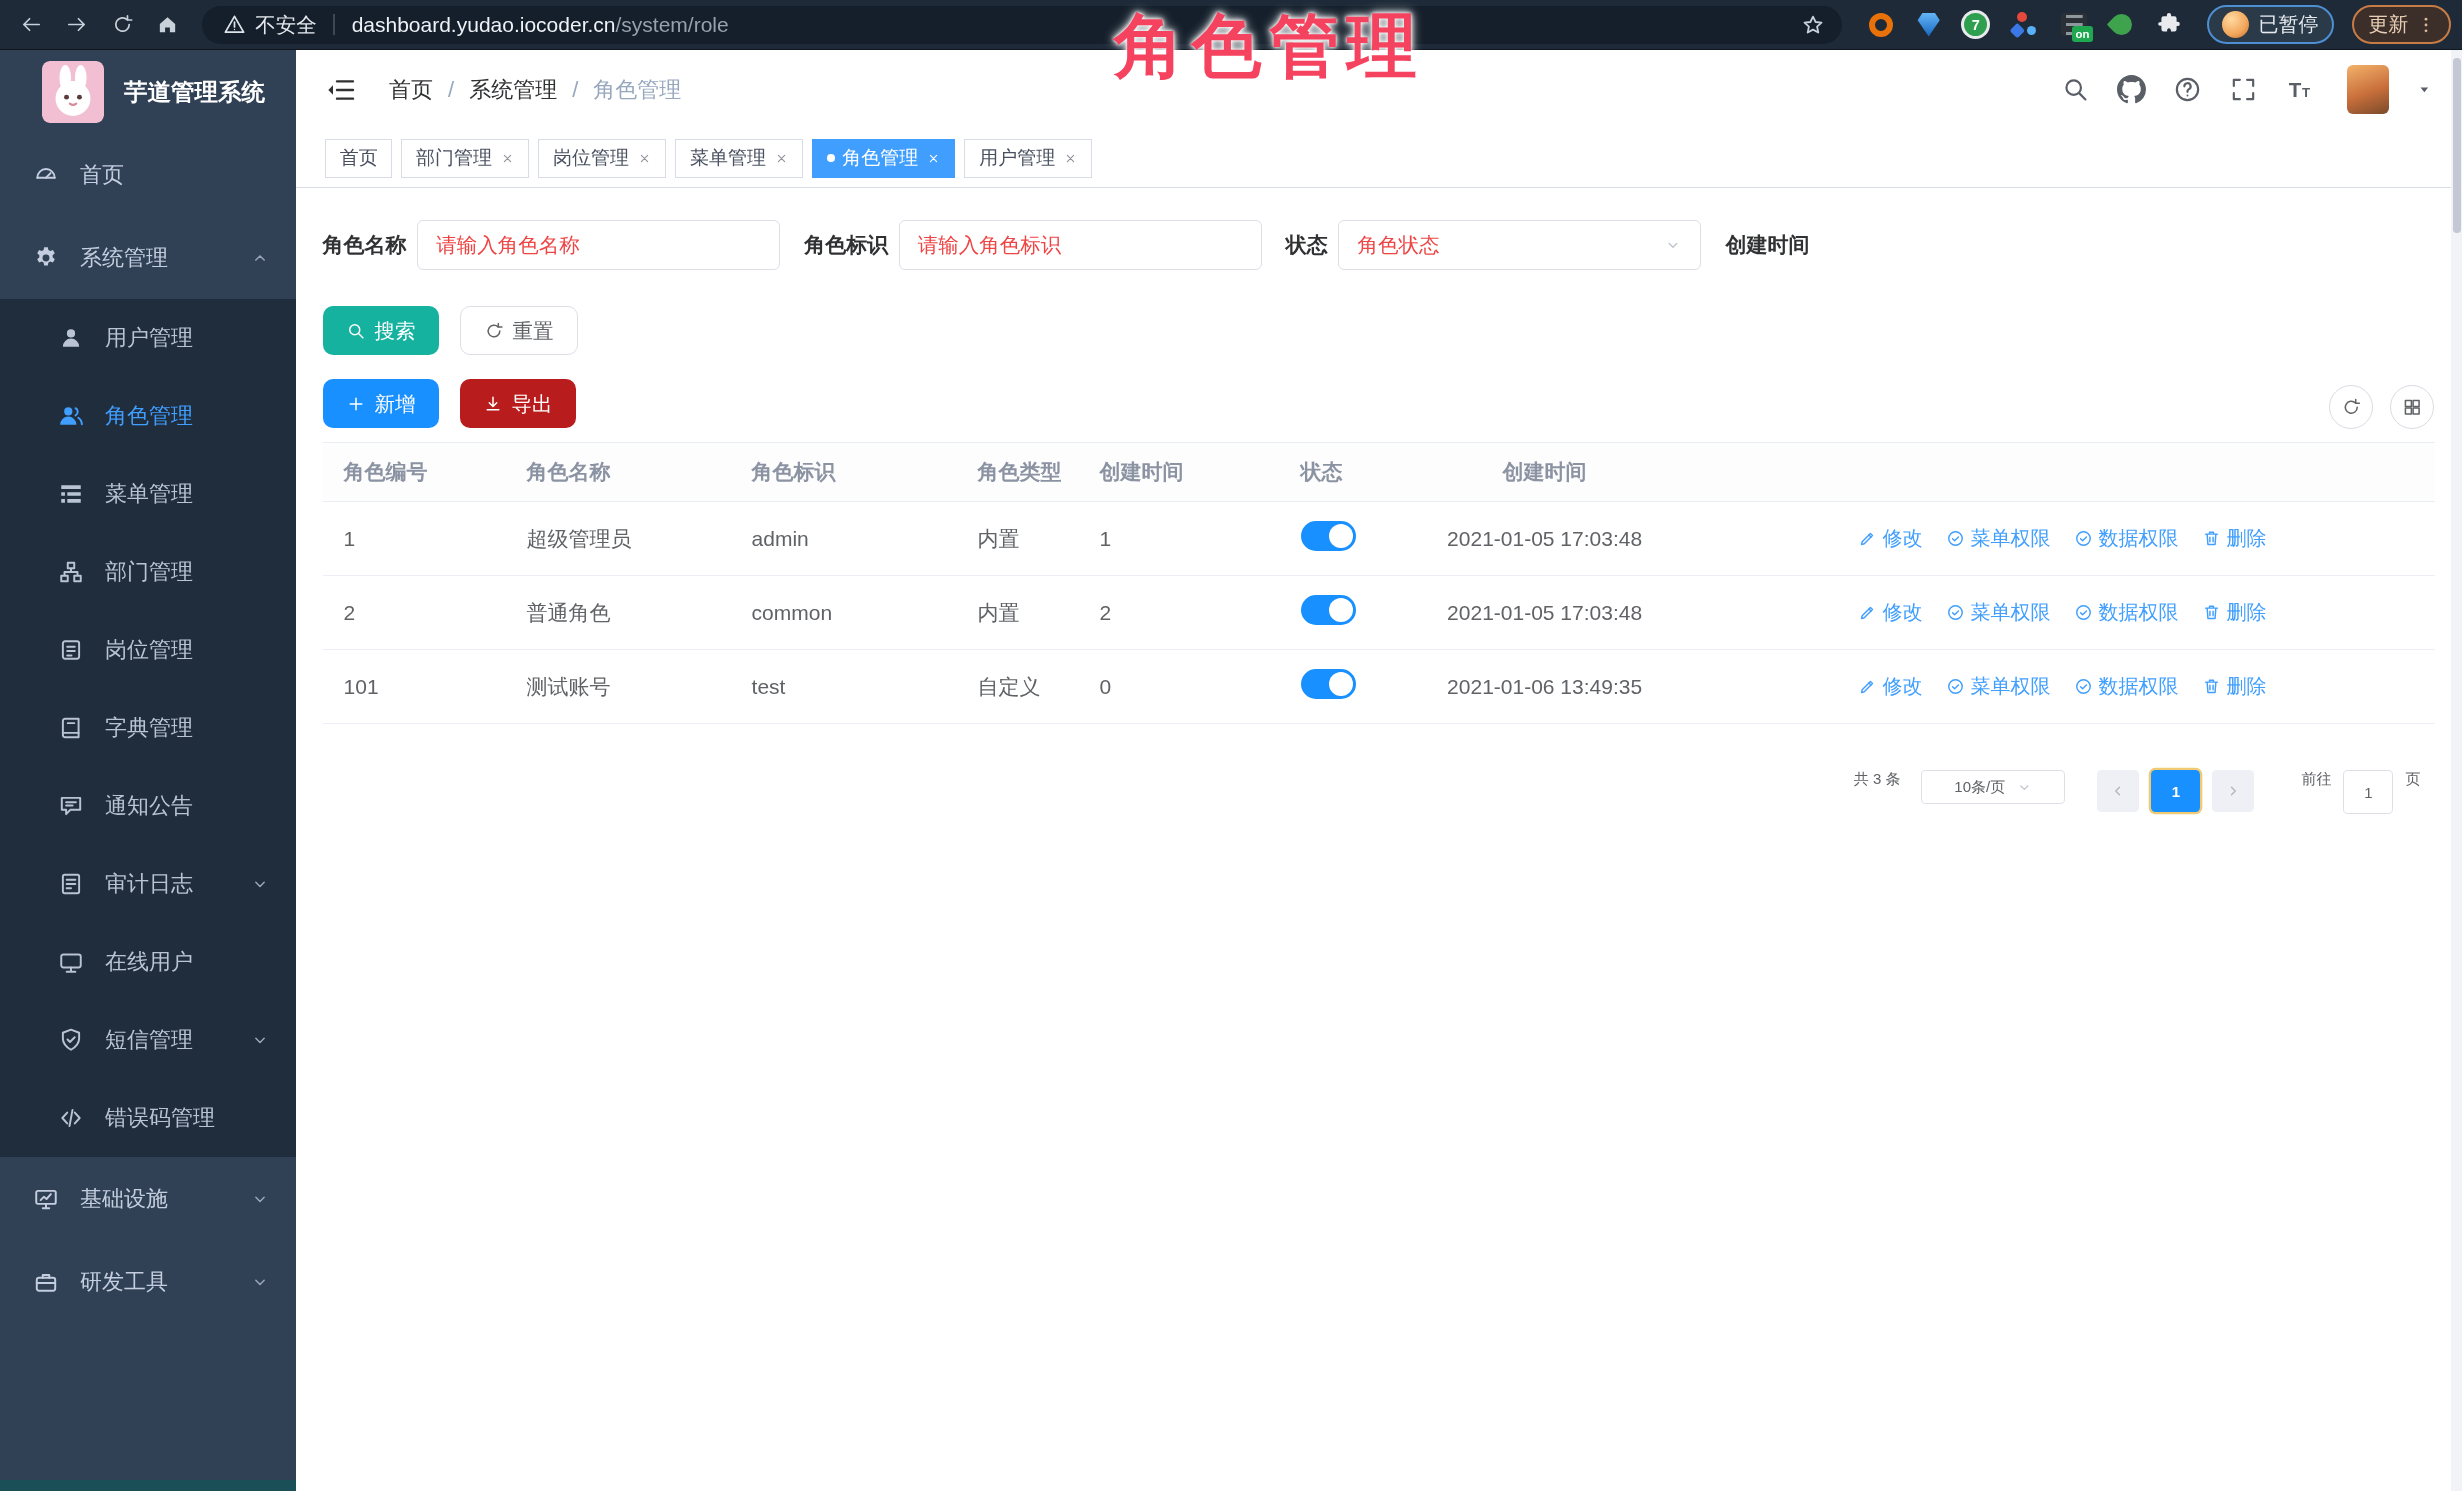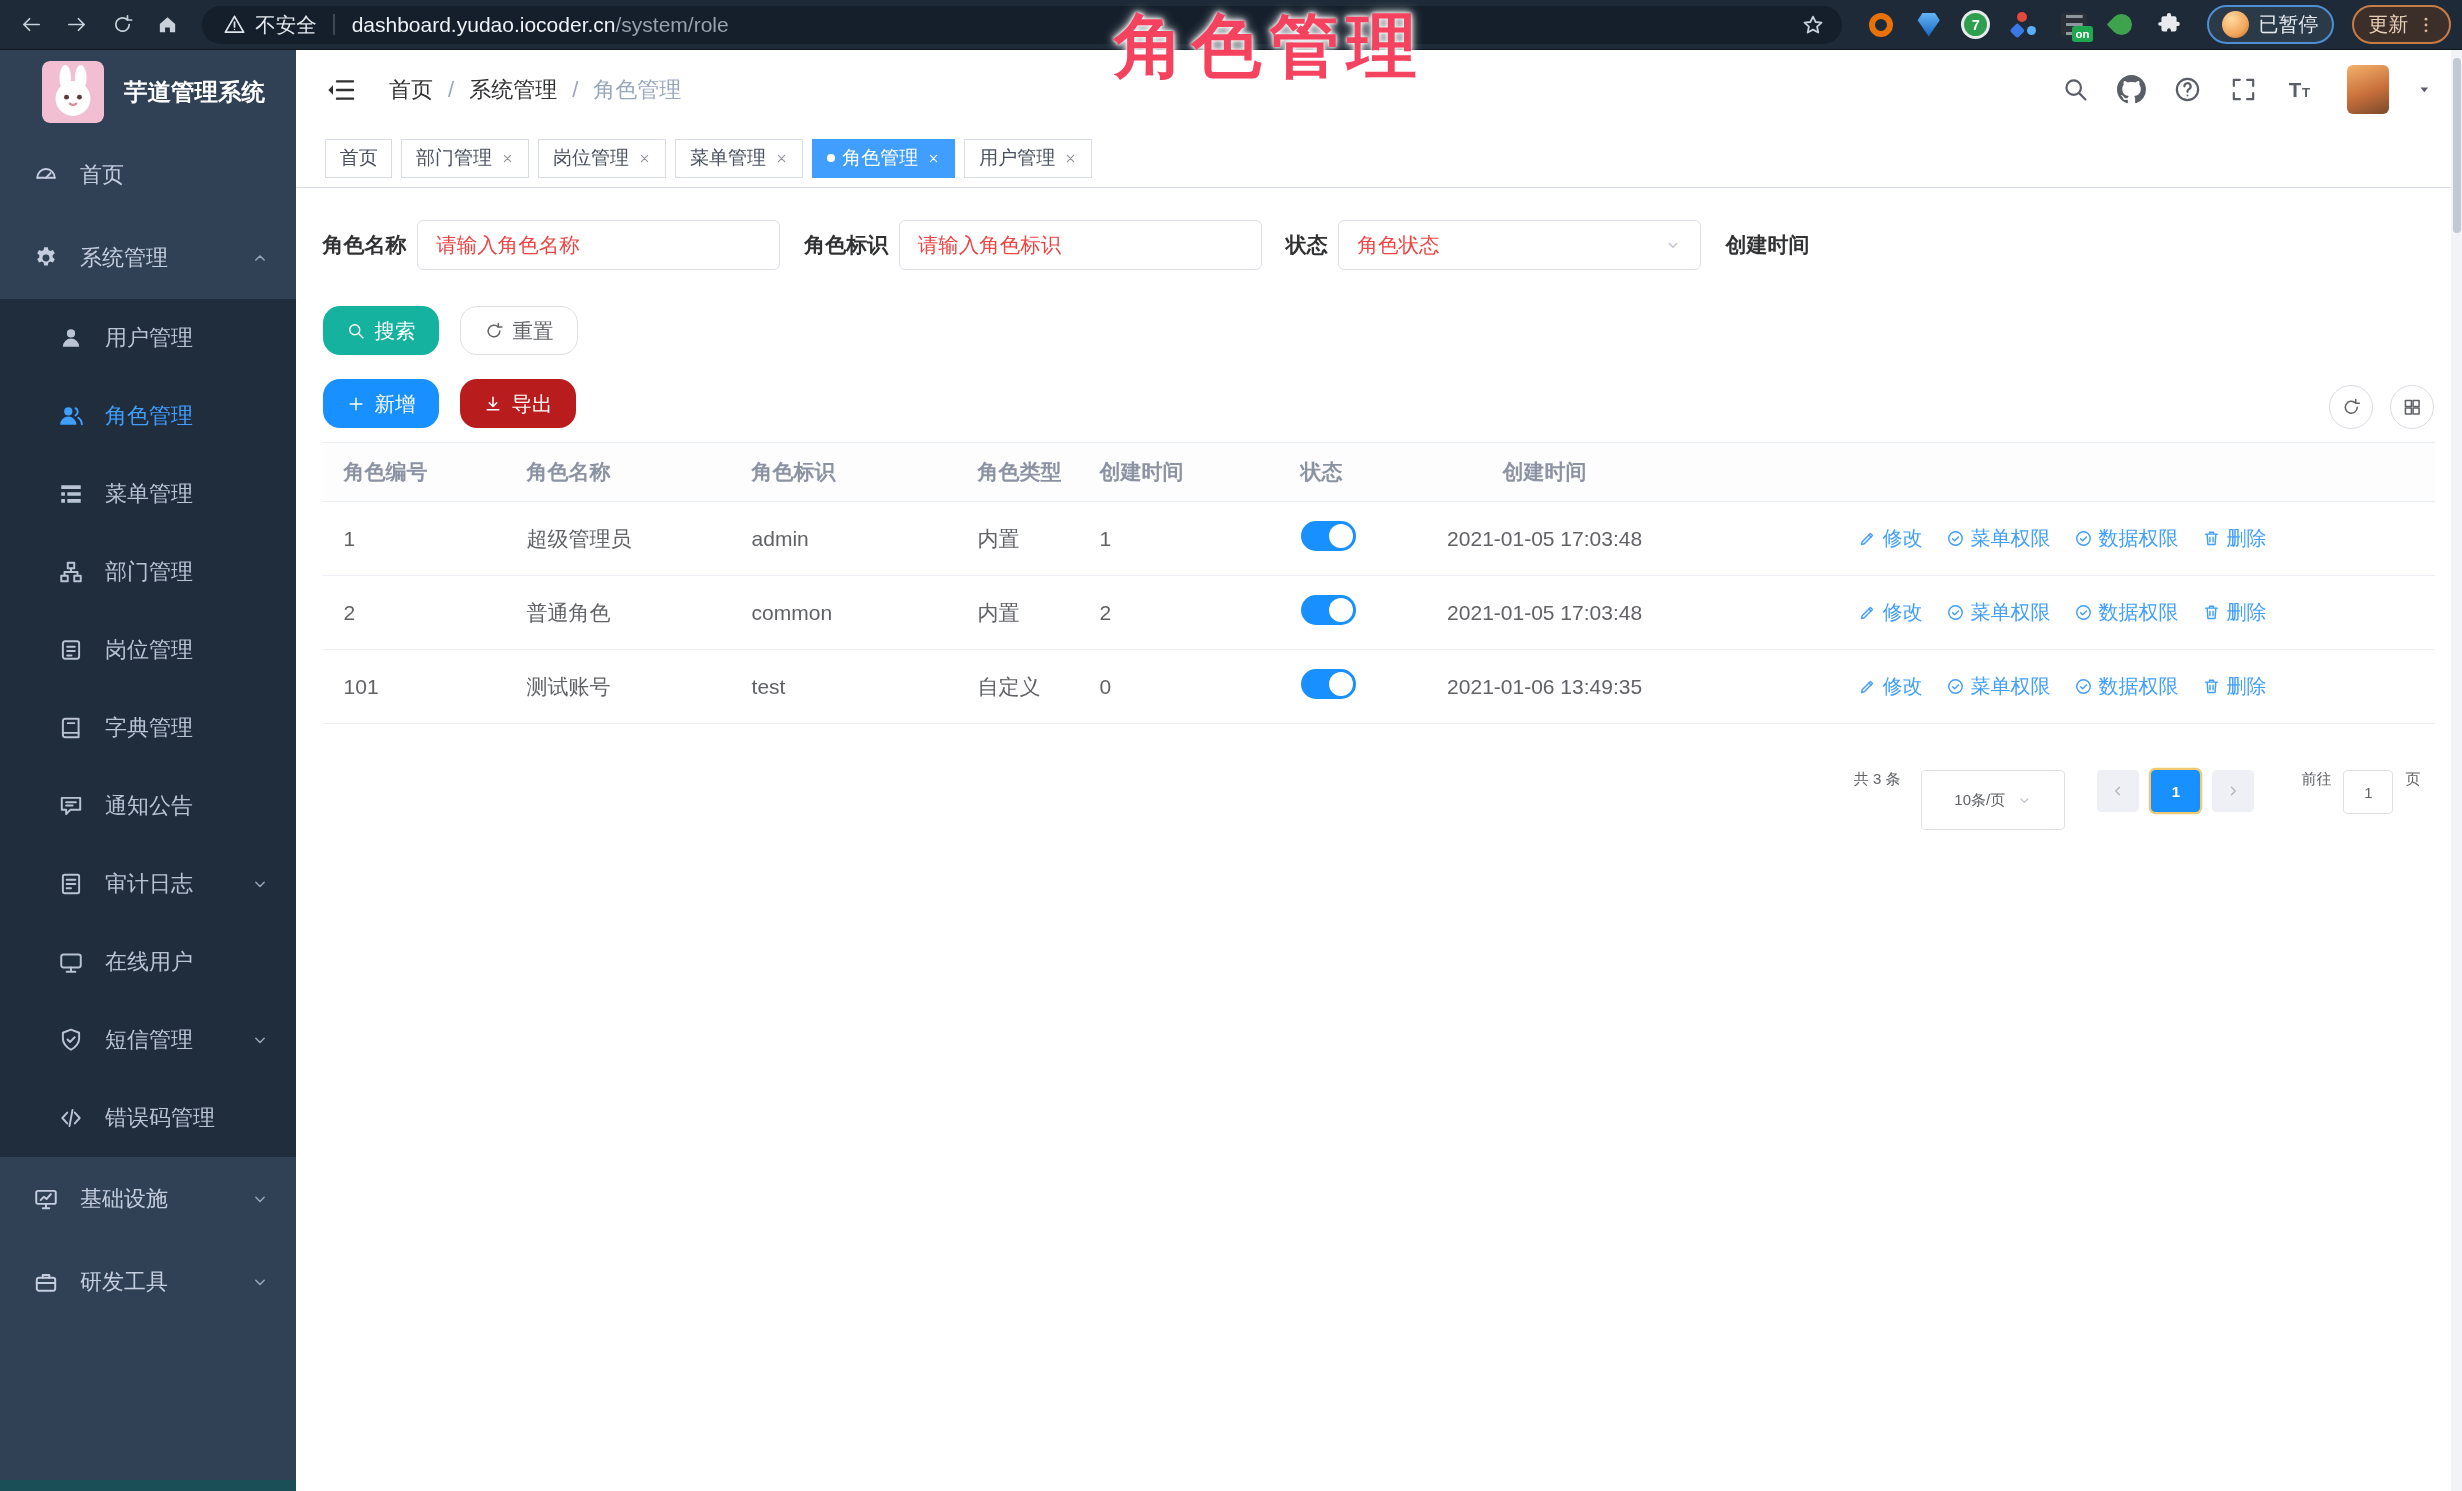--- a/index.html
+++ b/index.html
@@ -79,21 +79,21 @@
   .f-text{width:363px}
   .f-select{width:363px;justify-content:space-between}
   .ph{color:#ef4444;font-size:20.5px;white-space:nowrap}
   .sel-caret{width:18px;height:18px;color:#c0c4cc}
   .date-range{width:355px;margin-right:0;gap:13.7px;padding:0 15px}
   .cal-ic{width:23px;height:23px;color:#c0c4cc}
   .d-sep{color:#8a9099;font-size:20.5px;margin:0 18px}
 
   .row-btns{display:flex;margin-top:36px;gap:21px}
   .row-btns2{display:flex;margin-top:24px;gap:21px;position:relative}
-  .btn{height:49px;border-radius:17px;display:inline-flex;align-items:center;justify-content:center;gap:9px;font-size:20.5px;padding:0 23px;cursor:pointer;border:none;font-family:inherit;white-space:nowrap}
+  .btn{height:49px;border-radius:10px;display:inline-flex;align-items:center;justify-content:center;gap:9px;font-size:20.5px;padding:0 23px;cursor:pointer;border:none;font-family:inherit;white-space:nowrap}
   .b-ic{width:20px;height:20px}
   .btn-search{background:#15b2a0;color:#fff}
   .btn-reset{background:#fff;color:#606266;border:1.5px solid #dcdfe6}
   .btn-add{background:#1890ff;color:#fff}
   .btn-export{background:#b91c1c;color:#fff}
   .toolbar-circles{position:absolute;right:1.5px;top:6px;display:flex;gap:16.7px}
   .circle-btn{width:44px;height:44px;border-radius:50%;border:1.5px solid #d9dce3;background:#fff;display:flex;align-items:center;justify-content:center;color:#606266;cursor:pointer}
   .circle-btn .ic{width:20.5px;height:20.5px}
 
   
@@ -108,21 +108,21 @@
   .td.c8{padding-left:0}
   .ops{display:flex;justify-content:center;gap:23px}
   .op-link{display:inline-flex;align-items:center;gap:6px;color:#409eff;font-size:20px;cursor:pointer;white-space:nowrap}
   .op-ic{width:19px;height:19px}
   .switch{display:inline-block;width:55px;height:30px;border-radius:15px;background:#1890ff;position:relative;cursor:pointer}
   .switch::after{content:"";position:absolute;top:3px;right:3px;width:24px;height:24px;border-radius:50%;background:#fff}
 
   
   .pager{display:flex;justify-content:flex-end;margin-top:46px;padding-right:15px;font-size:15px;color:#606266}
   .pg-total{margin-right:21px;white-space:nowrap}
-  .pg-size{width:144px;height:60px;border:1.5px solid #dcdfe6;border-radius:4.6px;display:flex;align-items:center;justify-content:center;gap:10.6px;margin-right:32px;cursor:pointer;white-space:nowrap}
+  .pg-size{width:144px;height:34px;border:1.5px solid #dcdfe6;border-radius:4.6px;display:flex;align-items:center;justify-content:center;gap:10.6px;margin-right:32px;cursor:pointer;white-space:nowrap}
   .pg-size .ic{width:16.7px;height:16.7px;color:#c0c4cc}
   .pg-btn{width:42px;height:42px;border-radius:4.6px;background:#eef0f6;display:flex;align-items:center;justify-content:center;color:#aeb5c2;margin-right:12px;cursor:pointer}
   .pg-btn .ic{width:18px;height:18px}
   .pg-cur{width:49px;height:42px;border-radius:4.6px;background:#1890ff;color:#fff;display:flex;align-items:center;justify-content:center;font-weight:bold;margin-right:12px;box-shadow:0 0 0 2.3px #f0ca73;cursor:pointer}
   .pg-goto{margin-left:35px;margin-right:12px;white-space:nowrap}
   .pg-input{width:50px;height:44px;border:1.5px solid #dcdfe6;border-radius:4.6px;display:flex;align-items:center;justify-content:center;margin-right:12px;cursor:text}
   .pg-unit{white-space:nowrap}
 
   
   .scrollbar{position:absolute;right:0;top:50px;width:10.6px;height:1442px;background:#f2f3f7}

